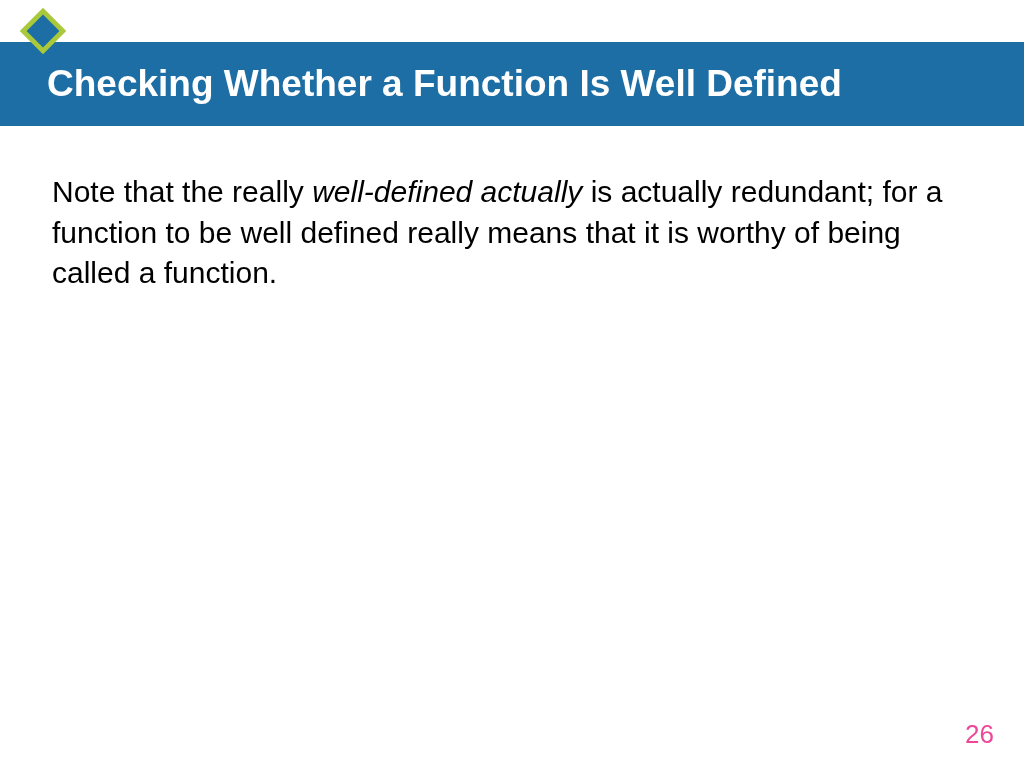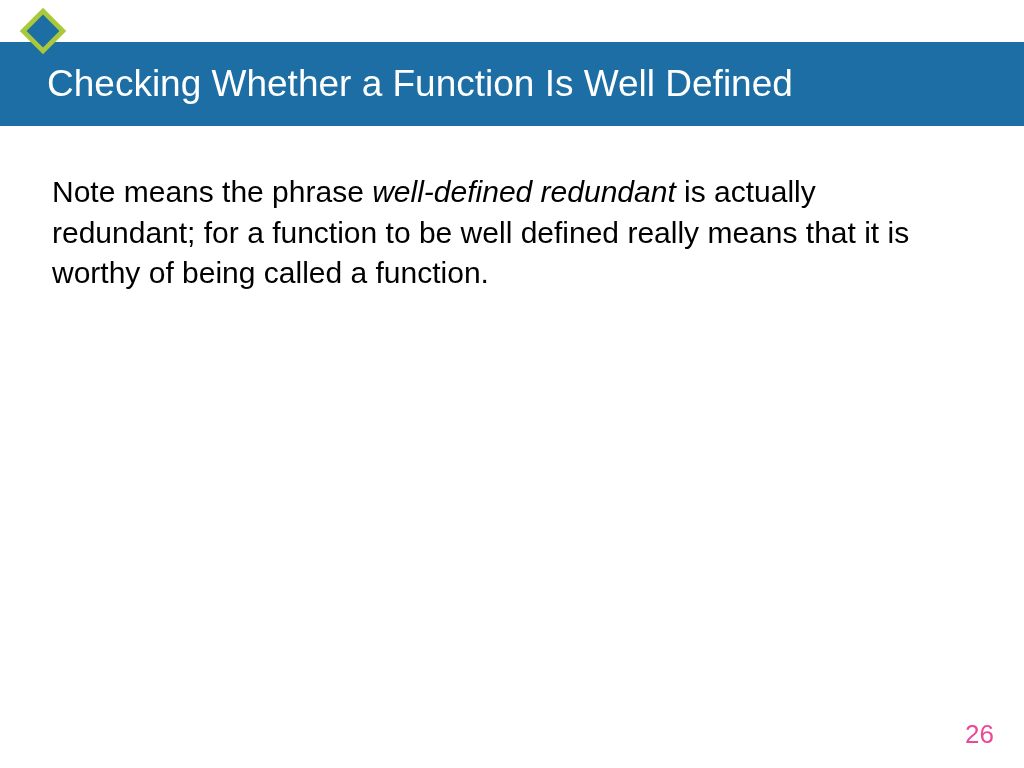--- a/index.html
+++ b/index.html
@@ -34,21 +34,21 @@
       right: 0;
       height: 84px;
       background: #1c6ea4;
       display: flex;
       align-items: center;
       padding-left: 47px;
     }
     .title-text {
       color: #ffffff;
       font-size: 37px;
-      font-weight: 400;
+      font-weight: 700;
     }
     .body-content {
       position: absolute;
       top: 172px;
       left: 52px;
       right: 60px;
     }
     .paragraph {
       font-size: 30px;
       line-height: 1.35;
@@ -74,17 +74,17 @@
     <rect x="18" y="18" width="24" height="24" fill="#1c6ea4" transform="rotate(45 30 30)"></rect>
   </svg>
 </div>
 
 <div class="title-bar">
   <div class="title-text">Checking Whether a Function Is Well Defined</div>
 </div>
 
 <div class="body-content">
   <p class="paragraph">
-    <span>Note means the phrase </span><span class="italic">well-defined redundant</span><span> is actually redundant; for a function to be well defined really means that it is worthy of being called a function.</span>
+    <span>Note that the really </span><span class="italic">well-defined actually</span><span> is actually redundant; for a function to be well defined really means that it is worthy of being called a function.</span>
   </p>
 </div>
 
 <div class="page-number">26</div>
 
 </body></html>

